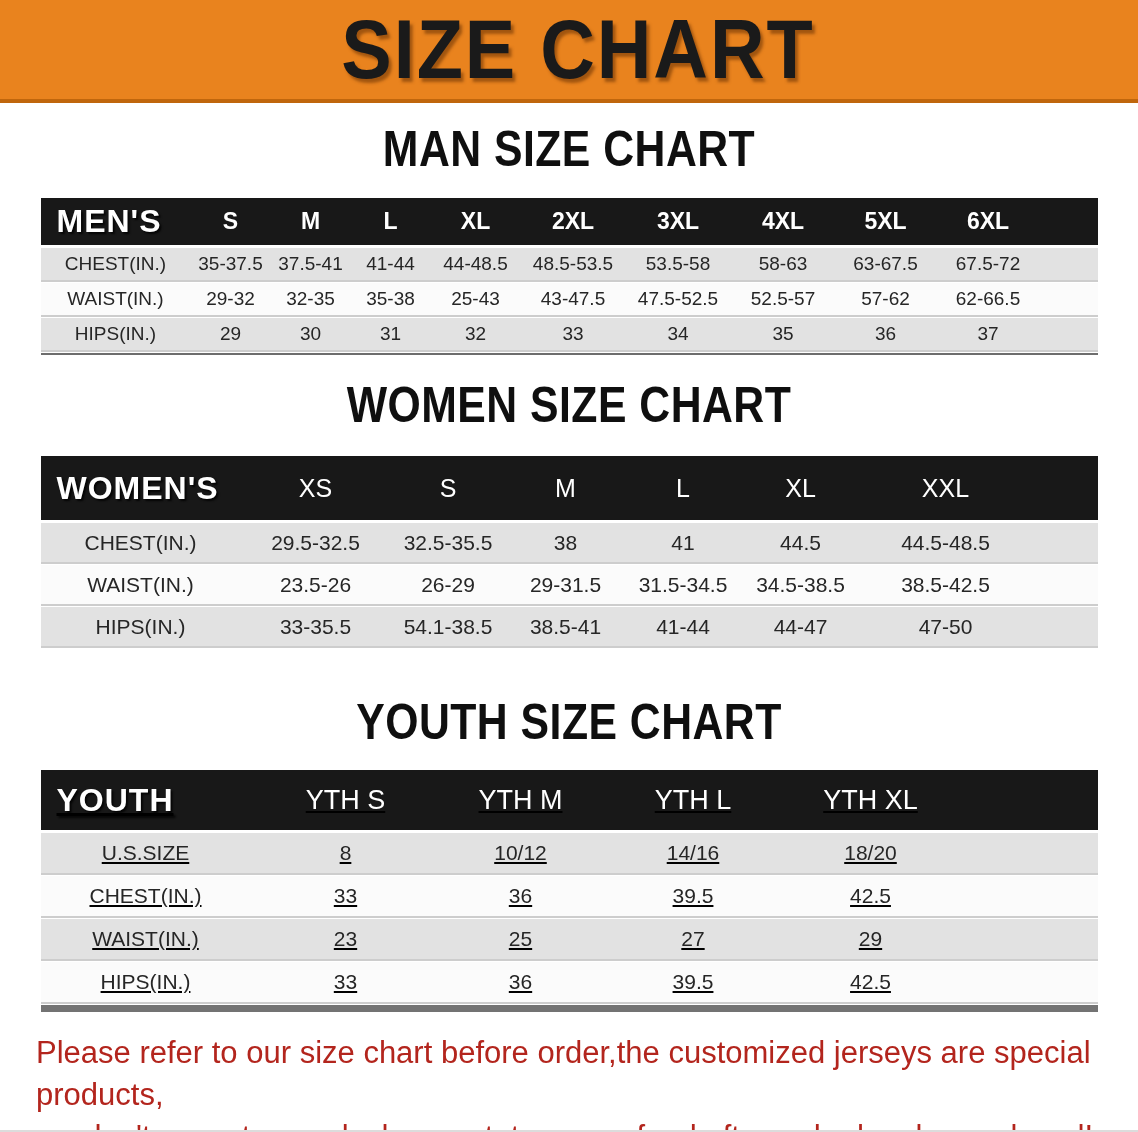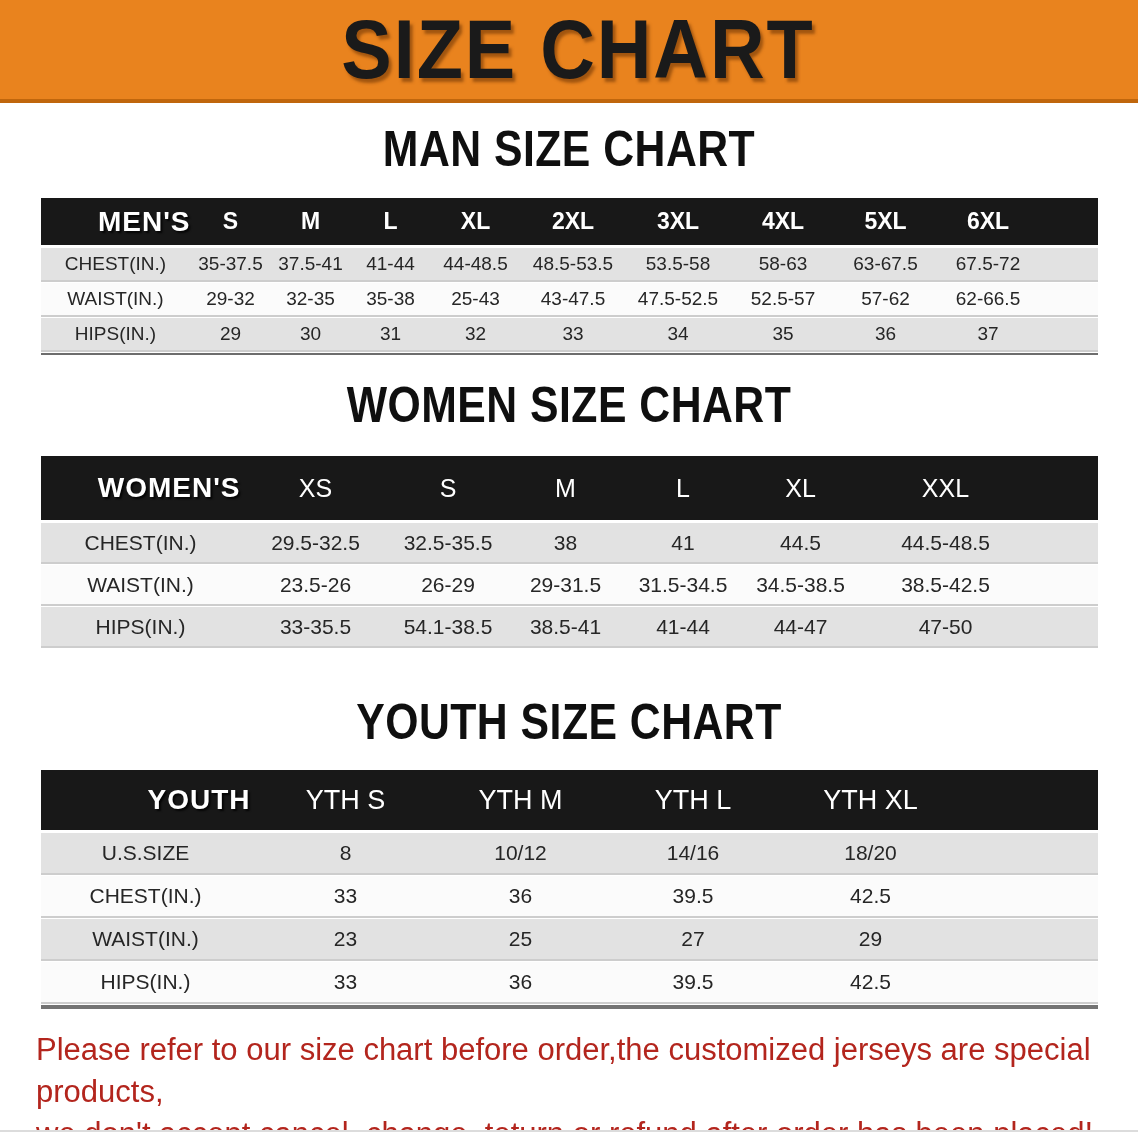--- a/index.html
+++ b/index.html
@@ -50,42 +50,42 @@
   .section-title.women { margin-top: 26px; }
   .section-title.youth { margin-top: 50px; }
 
   
   .tbl-wrap {
     width: 1057px;
     margin: 0 auto;
   }
   .tbl-wrap.men   { margin-top: 22px; border-bottom: 2px solid #6d6d6d; }
   .tbl-wrap.women { margin-top: 24px; }
-  .tbl-wrap.youth { margin-top: 20px; border-bottom: 4px solid #737373; }
+  .tbl-wrap.youth { margin-top: 20px; border-bottom: 7px solid #737373; text-decoration: underline; }
 
   table.size-table {
     width: 100%;
     border-collapse: separate;
     border-spacing: 0 3px;
     table-layout: fixed;
   }
   table.size-table th {
     background: #181818;
     color: #ffffff;
     font-weight: 400;
     text-align: center;
     vertical-align: middle;
     padding: 0;
   }
   table.size-table th.corner {
-    text-align: right;
+    text-align: left;
     padding-left: 16px;
     font-weight: 700;
     letter-spacing: 1px;
-    font-size: 28px;
+    font-size: 32px;
     text-shadow: 2px 2px 2px rgba(0,0,0,0.8);
     white-space: nowrap;
   }
   table.size-table td {
     text-align: center;
     vertical-align: middle;
     color: #262626;
     padding: 0;
     box-shadow: 0 2px 0 rgba(130,130,130,0.4);
     white-space: nowrap;

